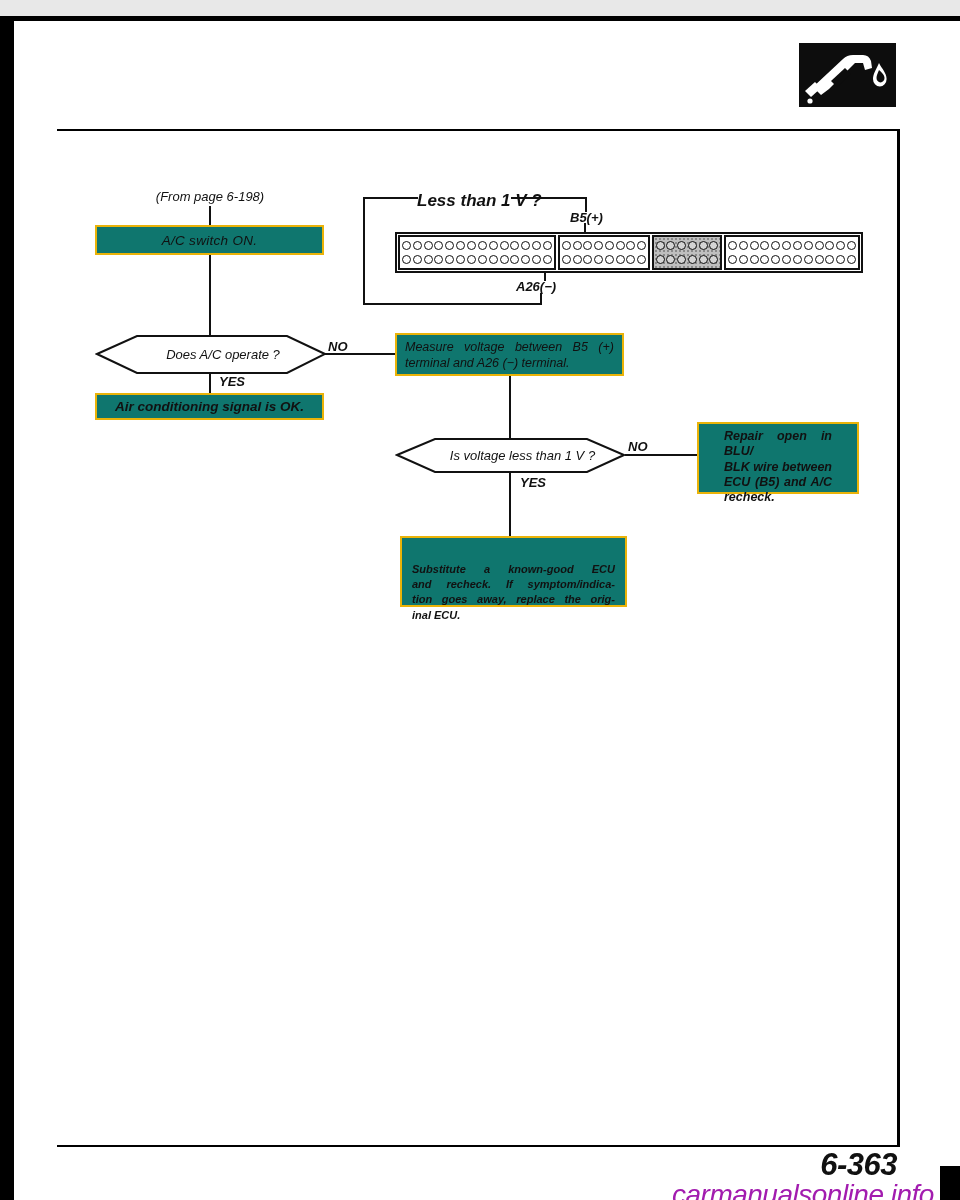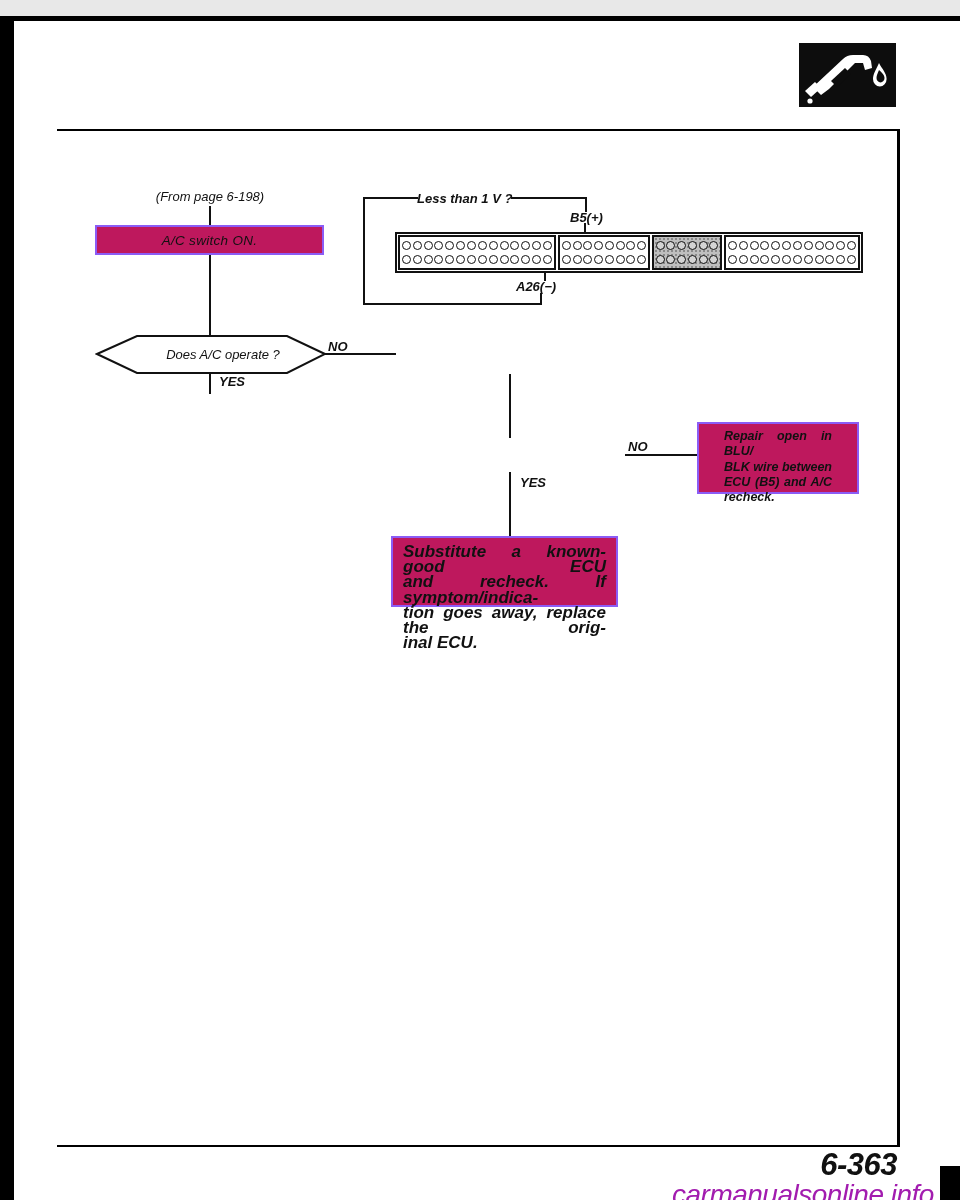--- a/index.html
+++ b/index.html
@@ -18,33 +18,33 @@
   
   .content-box{
     position:absolute;left:57px;top:113px;width:840px;height:1014px;
     border-top:2px solid #000;border-right:3px solid #000;border-bottom:2px solid #000;
   }
 
   .fuel-icon{position:absolute;left:799px;top:27px;width:97px;height:64px;}
 
   
   .txt{position:absolute;white-space:nowrap;}
-  .box{position:absolute;border:2px solid #8b5cf6;background:#be185d;box-sizing:border-box;}
+  .box{position:absolute;border:2px solid #eab308;background:#0f766e;box-sizing:border-box;}
   .center{display:flex;align-items:center;justify-content:center;}
   .hline,.vline{position:absolute;background:#111;}
   .jline{text-align:justify;text-align-last:justify;}
   .jlast{text-align:left;}
 
   #from-label{left:120px;top:173px;width:180px;text-align:center;font-size:13px;white-space:nowrap;position:absolute;}
 
   #boxA{left:95px;top:209px;width:229px;height:30px;font-size:13.5px;letter-spacing:.3px;}
   #boxB{left:95px;top:377px;width:229px;height:27px;font-size:13.5px;font-weight:bold;}
   #boxC{left:395px;top:317px;width:229px;height:43px;padding:5px 8px;font-size:12.5px;line-height:15.5px;}
   #boxD{left:697px;top:406px;width:162px;height:72px;padding:5px 25px;font-size:12.5px;line-height:15.3px;font-weight:bold;}
-  #boxE{left:391px;top:520px;width:227px;height:71px;padding:6px 10px;font-size:17px;line-height:15.2px;font-weight:bold;}
+  #boxE{left:400px;top:520px;width:227px;height:71px;padding:24px 10px;font-size:11px;line-height:15.2px;font-weight:bold;}
 
   .diamond{position:absolute;}
   #d1{left:95px;top:318px;width:232px;height:41px;}
   #d2{left:395px;top:421px;width:231px;height:37px;}
   .dlabel{position:absolute;left:12px;top:0;width:100%;height:100%;display:flex;align-items:center;justify-content:center;font-size:13px;}
 
   #no1{left:328px;top:323px;font-size:13px;font-weight:bold;}
   #yes1{left:219px;top:358px;font-size:13px;font-weight:bold;}
   #no2{left:628px;top:423px;font-size:13px;font-weight:bold;}
   #yes2{left:520px;top:459px;font-size:13px;font-weight:bold;}
@@ -61,21 +61,21 @@
   
   #bk1{left:363px;top:181px;width:55px;height:2px;}
   #bk2{left:363px;top:181px;width:2px;height:108px;}
   #bk3{left:363px;top:287px;width:179px;height:2px;}
   #bk4{left:540px;top:277px;width:2px;height:12px;}
   #bk5{left:511px;top:181px;width:76px;height:2px;}
   #bk6{left:585px;top:181px;width:2px;height:15px;}
   #b5line{left:584px;top:207px;width:2px;height:15px;}
   #a26line{left:544px;top:251px;width:2px;height:14px;}
 
-  #less-label{left:417px;top:175px;font-size:13px;font-weight:bold;}
+  #less-label{left:417px;top:175px;font-size:17px;font-weight:bold;}
   #b5-label{left:570px;top:194px;font-size:13px;font-weight:bold;}
   #a26-label{left:516px;top:263px;font-size:13px;font-weight:bold;}
 
   
   .connector{
     position:absolute;left:395px;top:216px;width:468px;height:41px;
     border:2px solid #111;box-sizing:border-box;background:#fff;
     display:flex;align-items:stretch;
   }
   .seg{
@@ -134,20 +134,23 @@
 
   <div class="diamond" id="d1">
     <svg width="232" height="41" viewBox="0 0 232 41" xmlns="http://www.w3.org/2000/svg">
       <polygon points="2,20 42,2 192,2 230,20 192,39 42,39" fill="#fff" stroke="#111" stroke-width="2"></polygon>
     </svg>
     <div class="dlabel">Does A/C operate ?</div>
   </div>
   <div class="txt" id="no1">NO</div>
   <div class="txt" id="yes1">YES</div>
 
+  <div class="box center" id="boxB">
+    <span>Air conditioning signal is OK.</span>
+  </div>
 
   <div class="hline" id="bk1"></div>
   <div class="vline" id="bk2"></div>
   <div class="hline" id="bk3"></div>
   <div class="vline" id="bk4"></div>
   <div class="hline" id="bk5"></div>
   <div class="vline" id="bk6"></div>
   <div class="vline" id="b5line"></div>
   <div class="vline" id="a26line"></div>
 
@@ -255,21 +258,31 @@
           <span class="pin"></span>
           <span class="pin"></span>
           <span class="pin"></span>
           <span class="pin"></span>
           <span class="pin"></span>
           <span class="pin"></span>
         </div>
       </div>
     </div>
 
-
+  <div class="box" id="boxC">
+    <div class="jline">Measure voltage between B5 (+)</div>
+    <div class="jlast">terminal and A26 (−) terminal.</div>
+  </div>
+
+  <div class="diamond" id="d2">
+    <svg width="231" height="37" viewBox="0 0 231 37" xmlns="http://www.w3.org/2000/svg">
+      <polygon points="2,18 40,2 192,2 229,18 192,35 40,35" fill="#fff" stroke="#111" stroke-width="2"></polygon>
+    </svg>
+    <div class="dlabel">Is voltage less than 1 V ?</div>
+  </div>
   <div class="txt" id="no2">NO</div>
   <div class="txt" id="yes2">YES</div>
 
   <div class="box" id="boxD">
     <div class="jline">Repair open in BLU/</div>
     <div class="jline">BLK wire between</div>
     <div class="jline">ECU (B5) and A/C</div>
     <div class="jlast">recheck.</div>
   </div>
 

